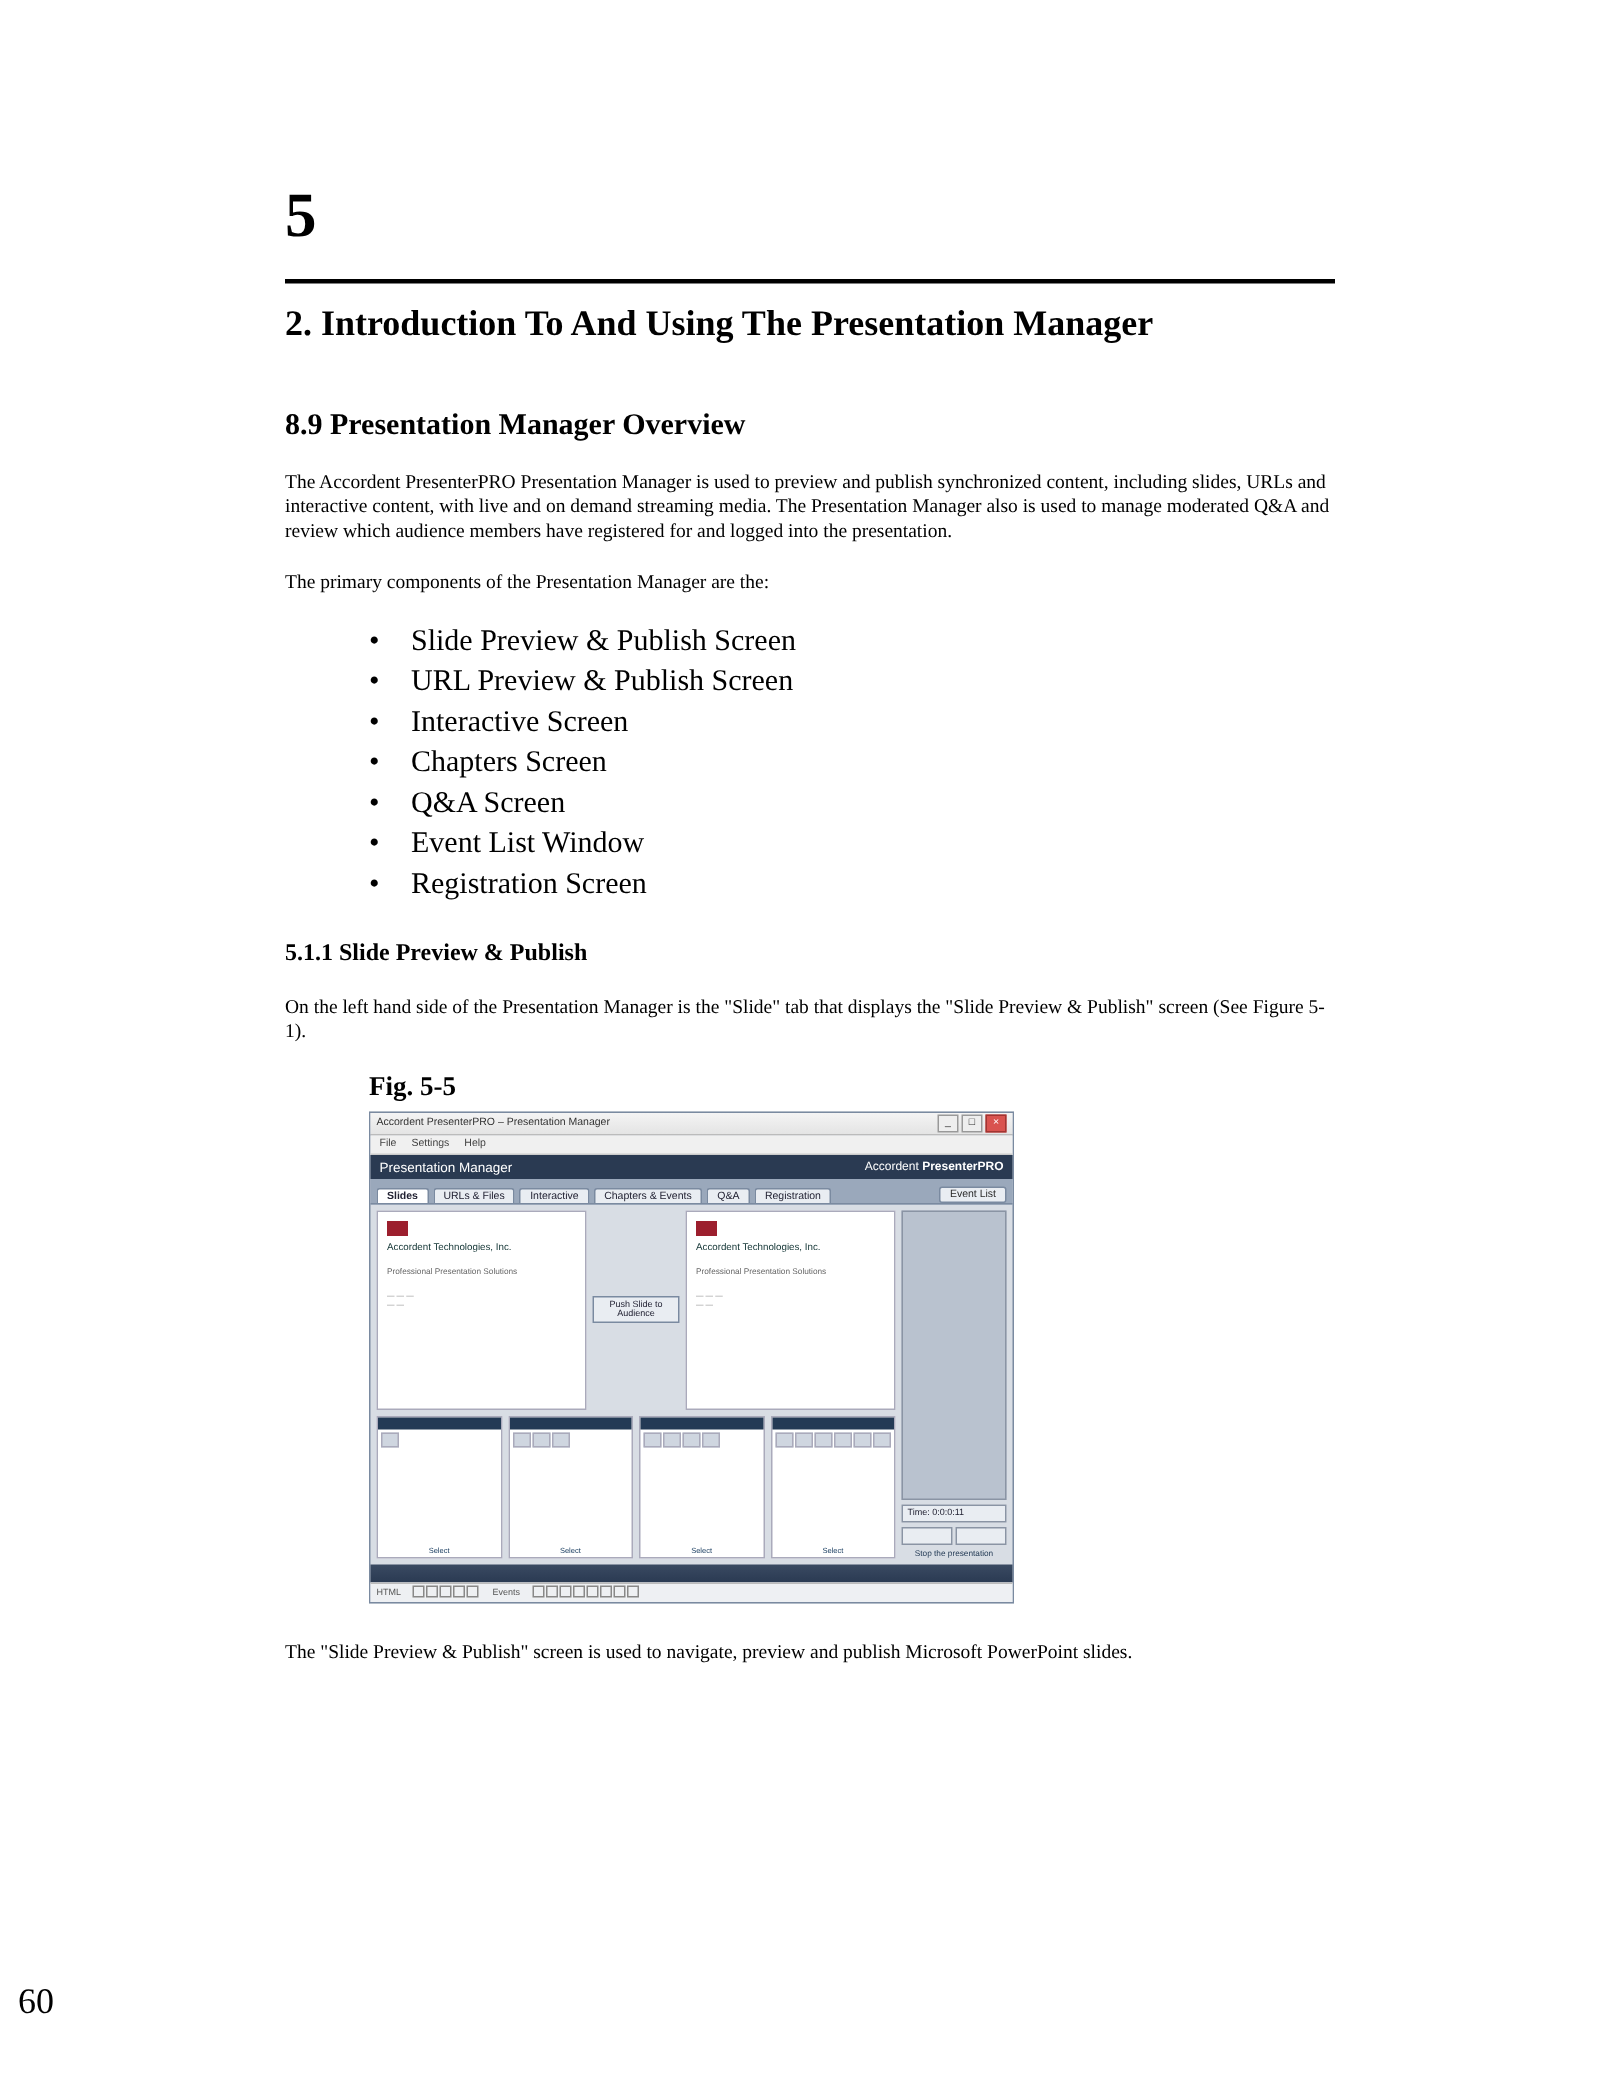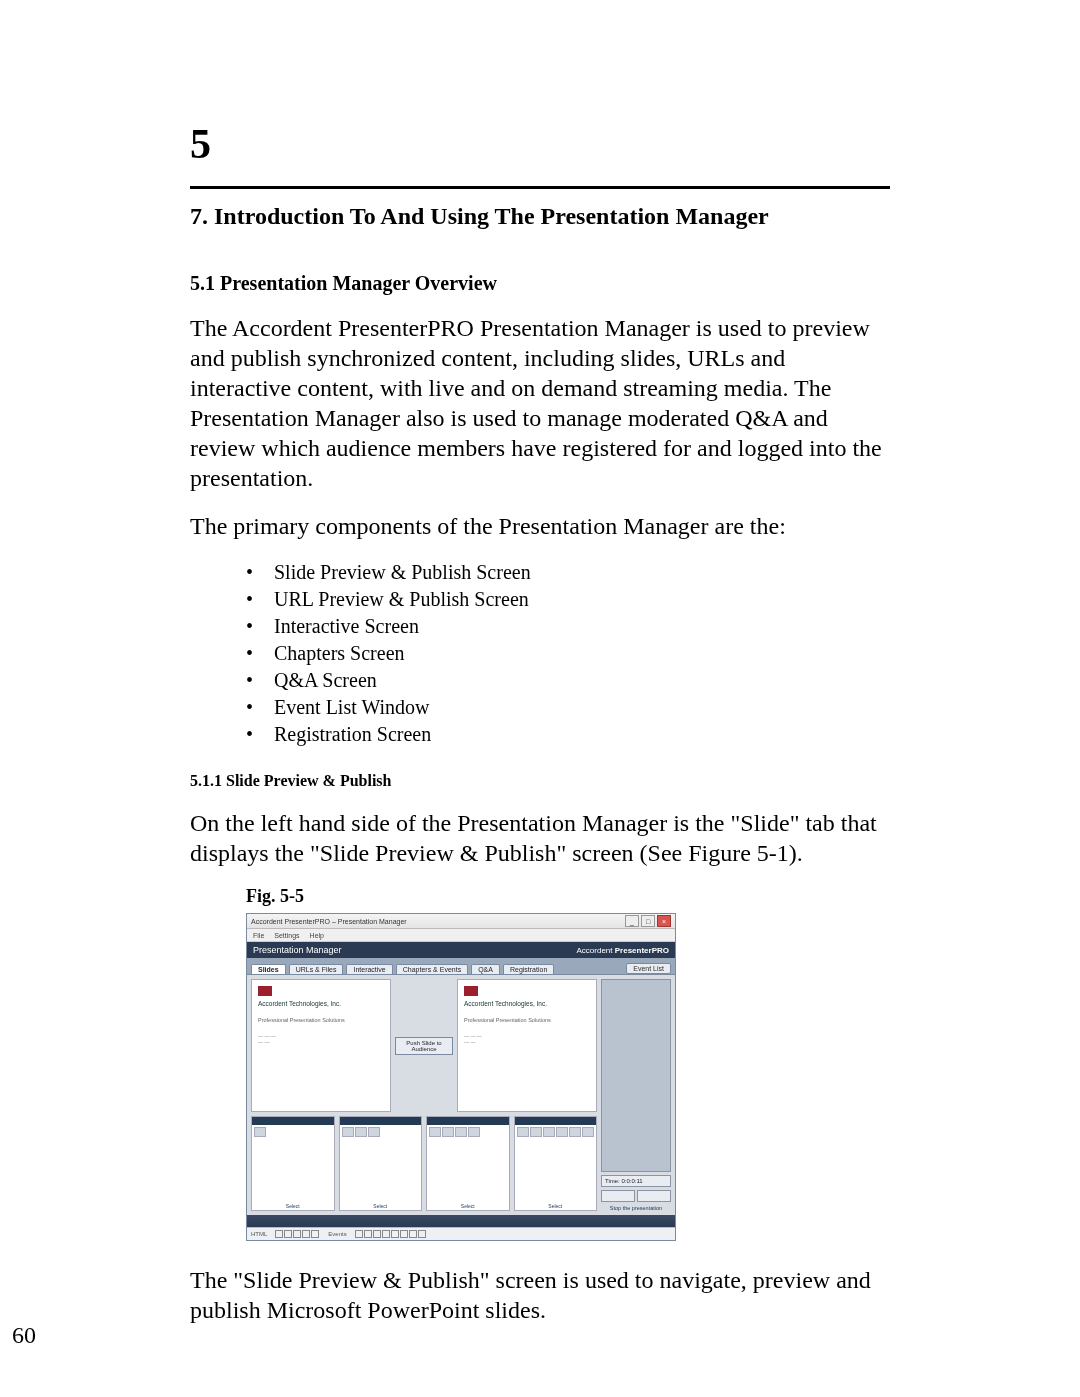--- a/index.html
+++ b/index.html
@@ -36,21 +36,21 @@
     font-size: 20px;
     font-weight: bold;
     margin: 0 0 18px 0;
   }
   .subsubsection-title {
     font-size: 16px;
     font-weight: bold;
     margin: 24px 0 18px 0;
   }
   p.body {
-    font-size: 24px;
+    font-size: 13px;
     line-height: 1.25;
     margin: 0 0 18px 0;
   }
   ul.components {
     margin: 0 0 18px 56px;
     padding: 0;
     list-style: none;
   }
   ul.components li {
     font-size: 20px;
@@ -248,23 +248,23 @@
     left: 12px; right: 0;
     font-size: 24px;
   }
 </style>
 </head>
 <body>
 
 <div class="page">
   <div class="chapter-number">5</div>
   <hr class="hr">
-  <div class="section-title">7.  Introduction To And Using The Presentation Manager</div>
-
-  <div class="subsection-title">5.1  Presentation Manager Overview</div>
+  <div class="section-title">2.  Introduction To And Using The Presentation Manager</div>
+
+  <div class="subsection-title">8.9  Presentation Manager Overview</div>
 
   <p class="body">The Accordent PresenterPRO Presentation Manager is used to preview and publish synchronized content, including slides, URLs and interactive content, with live and on demand streaming media.  The Presentation Manager also is used to manage moderated Q&amp;A and review which audience members have registered for and logged into the presentation.</p>
 
   <p class="body">The primary components of the Presentation Manager are the:</p>
 
   <ul class="components">
     <li>Slide Preview &amp; Publish Screen</li>
     <li>URL Preview &amp; Publish Screen</li>
     <li>Interactive Screen</li>
     <li>Chapters Screen</li>

